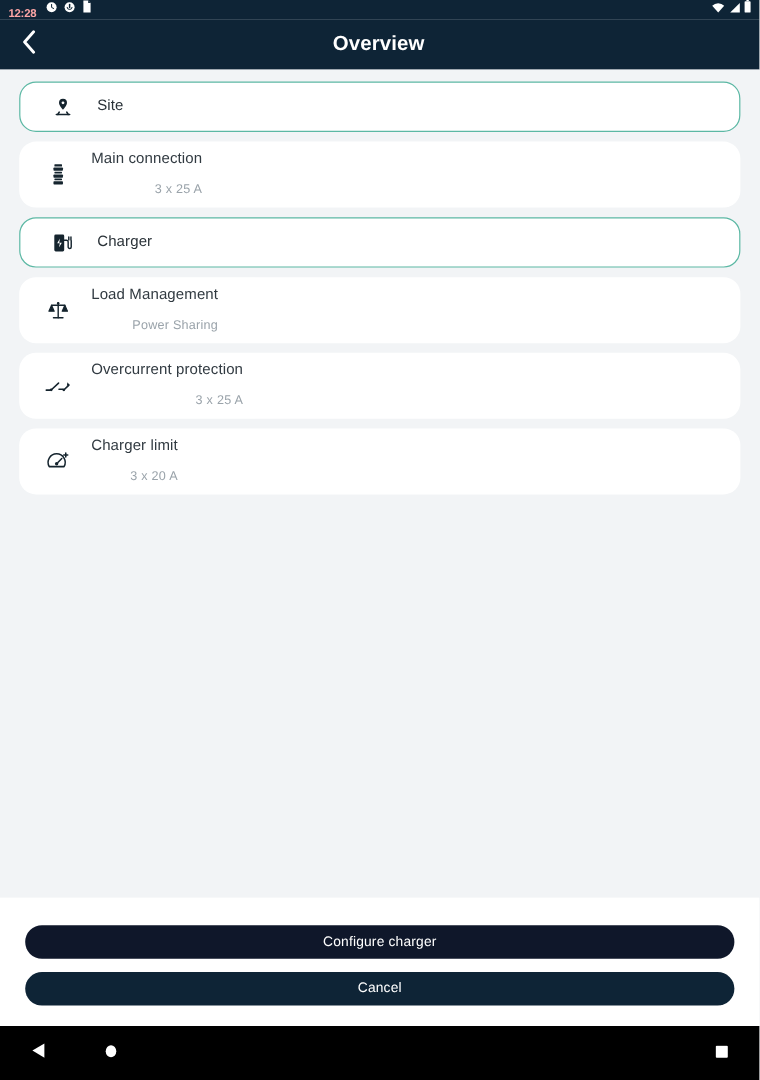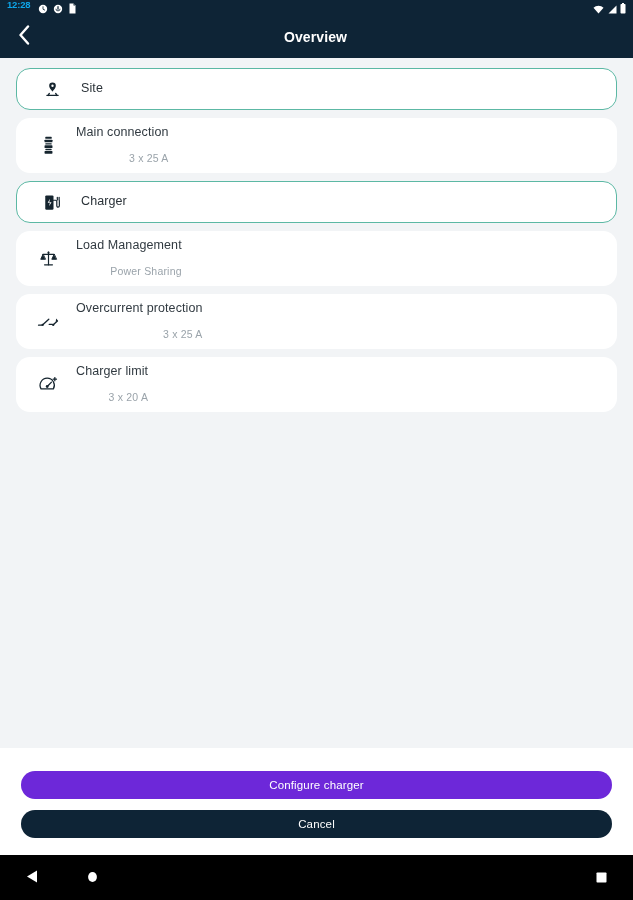--- a/index.html
+++ b/index.html
@@ -14,23 +14,23 @@
   body {
     background: #f2f4f6;
     position: relative;
   }
 
   
   .statusbar {
     height: 16px;
     background: #0e2436;
     display: flex;
-    align-items: flex-start;
+    align-items: flex-end;
     padding: 0 7px;
-    color: #0ea5e9;
+    color: #fca5a5;
   }
   .status-time {
     font-size: 9.5px;
     font-weight: bold;
     letter-spacing: -0.2px;
     line-height: 1;
   }
   .status-left-icons {
     display: flex;
     align-items: center;
@@ -60,21 +60,21 @@
     align-items: center;
     justify-content: center;
     margin-left: 4px;
     cursor: pointer;
   }
   .appbar-title {
     position: absolute;
     left: 0; right: 2px;
     text-align: center;
     color: #ffffff;
-    font-size: 14px;
+    font-size: 17px;
     font-weight: bold;
     letter-spacing: 0.1px;
     pointer-events: none;
   }
 
   
   .content {
     position: absolute;
     top: 58px;
     left: 0;
@@ -153,21 +153,21 @@
     height: 28px;
     border-radius: 14px;
     font-size: 11.5px;
     letter-spacing: 0.15px;
     cursor: pointer;
     border: none;
     width: 100%;
     font-family: inherit;
   }
   .btn-primary {
-    background: #6d28d9;
+    background: #0f172a;
     color: #ffffff;
     margin-bottom: 11px;
     text-align: right;
   }
   .btn-secondary {
     background: #0e2436;
     color: #ffffff;
   }
 
   

